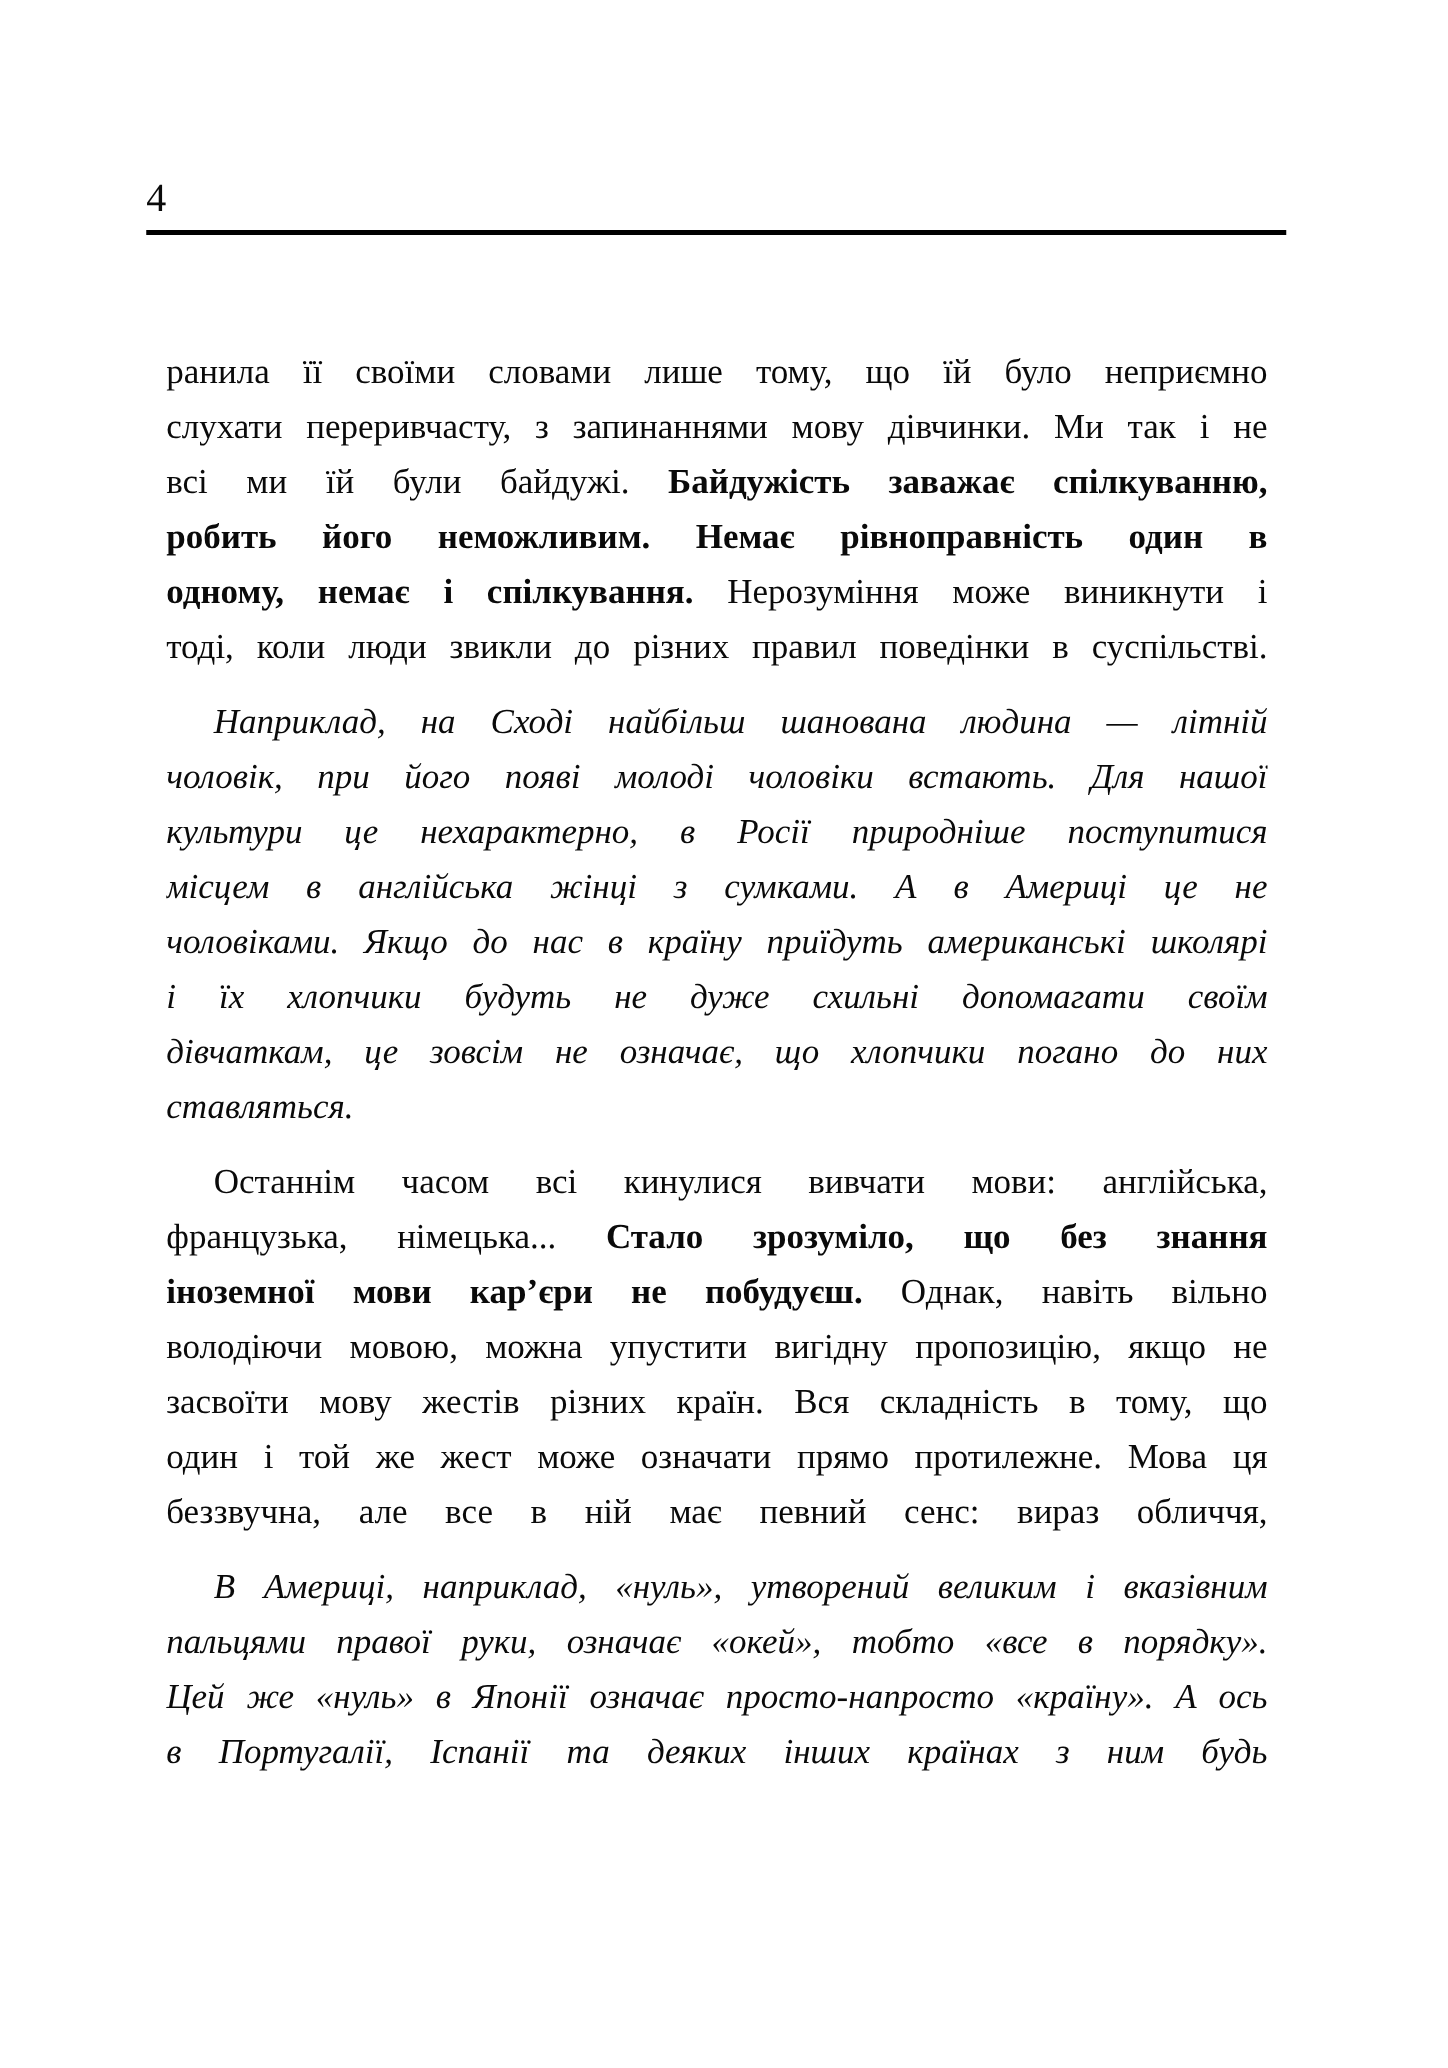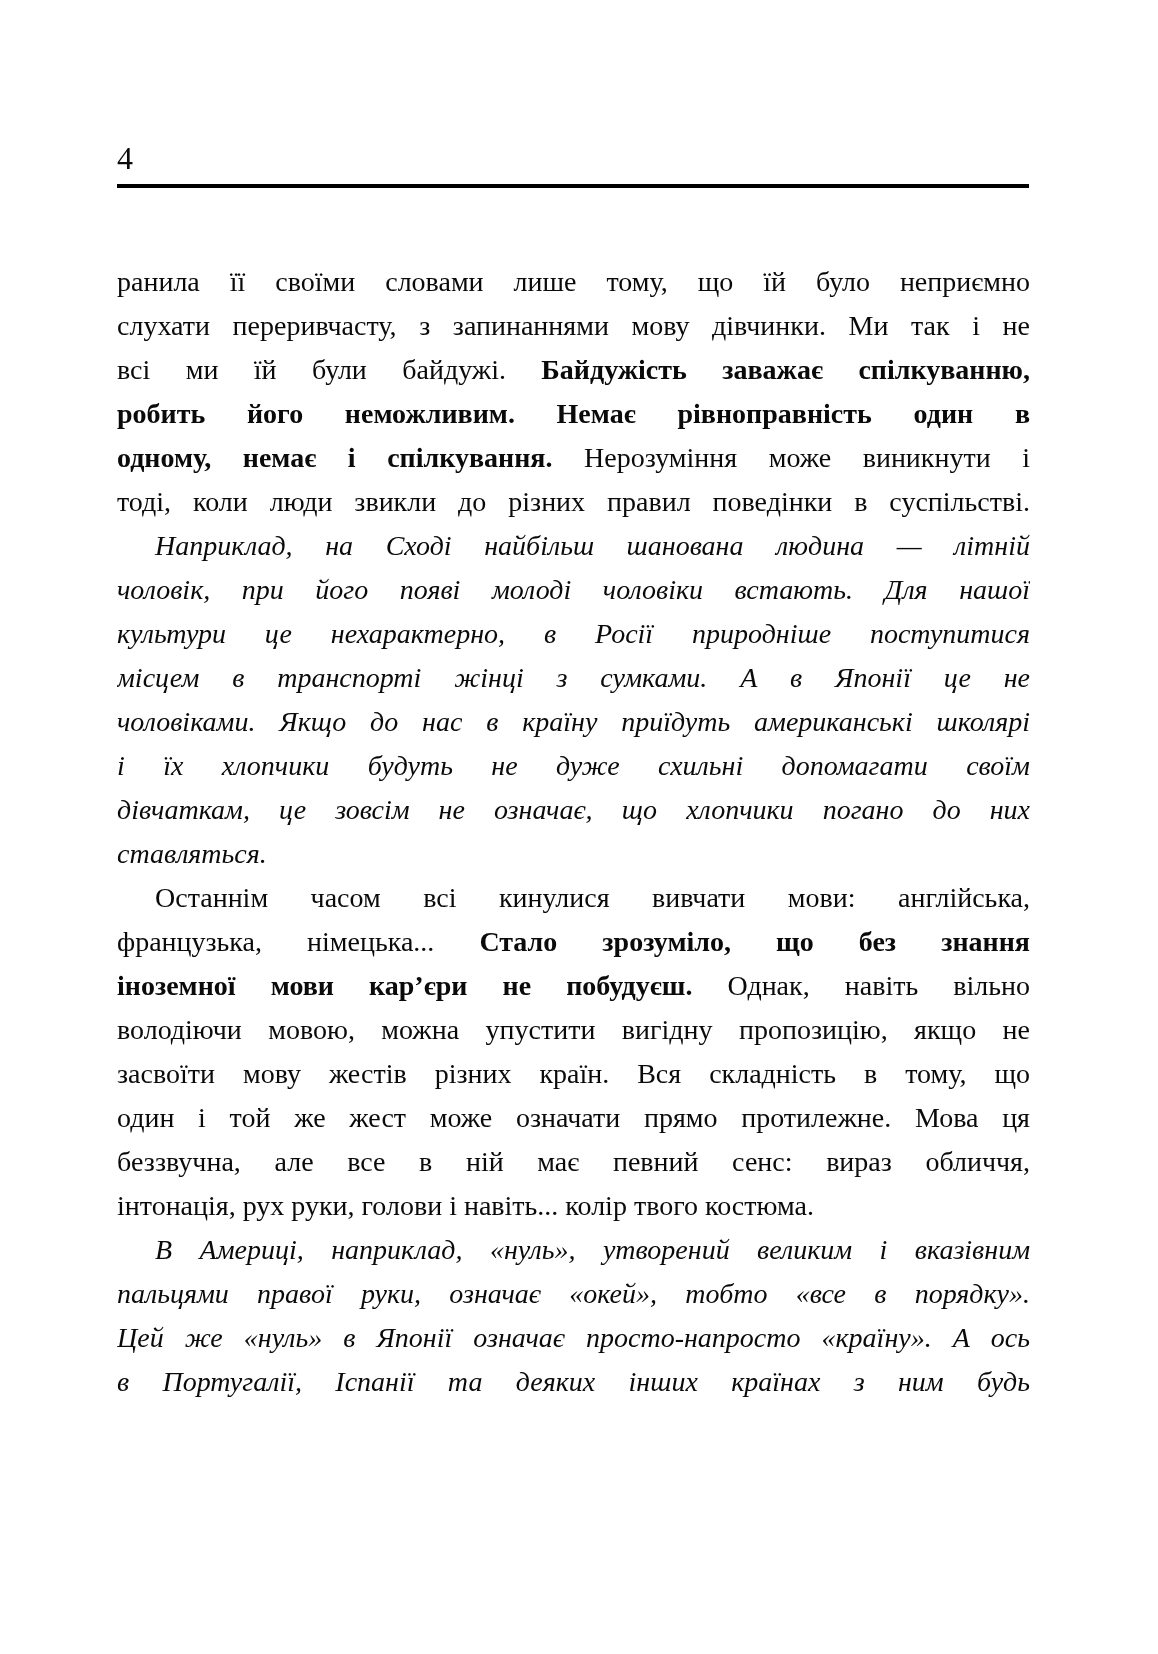--- a/index.html
+++ b/index.html
@@ -32,21 +32,21 @@
     height: 4px;
     background: #000000;
   }
   .body {
     position: absolute;
     left: 117px;
     top: 260px;
     width: 913px;
   }
   .para {
-    margin: 0;
+    margin: 16px;
     padding: 0;
   }
   .para.italic {
     font-style: italic;
   }
   .line {
     height: 44px;
     line-height: 44px;
     font-size: 28px;
     white-space: normal;
@@ -79,35 +79,34 @@
         <div class="line just"><span class="reg">слухати переривчасту, з запинаннями мову дівчинки. Ми так і не</span></div>
         <div class="line just"><span class="reg">всі ми їй були байдужі. </span><span class="bold">Байдужість заважає спілкуванню,</span></div>
         <div class="line just"><span class="bold">робить його неможливим. Немає рівноправність один в</span></div>
         <div class="line just"><span class="bold">одному, немає і спілкування.</span><span class="reg"> Нерозуміння може виникнути і</span></div>
         <div class="line just"><span class="reg">тоді, коли люди звикли до різних правил поведінки в суспільстві.</span></div>
       </div>
       <div class="para italic">
         <div class="line just indent"><span class="reg">Наприклад, на Сході найбільш шанована людина — літній</span></div>
         <div class="line just"><span class="reg">чоловік, при його появі молоді чоловіки встають. Для нашої</span></div>
         <div class="line just"><span class="reg">культури це нехарактерно, в Росії природніше поступитися</span></div>
-        <div class="line just"><span class="reg">місцем в транспорті жінці з сумками. А в Японії це не</span></div>
+        <div class="line just"><span class="reg">місцем в англійська жінці з сумками. А в Америці це не</span></div>
         <div class="line just"><span class="reg">чоловіками. Якщо до нас в країну приїдуть американські школярі</span></div>
         <div class="line just"><span class="reg">і їх хлопчики будуть не дуже схильні допомагати своїм</span></div>
         <div class="line just"><span class="reg">дівчаткам, це зовсім не означає, що хлопчики погано до них</span></div>
         <div class="line"><span class="reg">ставляться.</span></div>
       </div>
       <div class="para">
         <div class="line just indent"><span class="reg">Останнім часом всі кинулися вивчати мови: англійська,</span></div>
         <div class="line just"><span class="reg">французька, німецька... </span><span class="bold">Стало зрозуміло, що без знання</span></div>
         <div class="line just"><span class="bold">іноземної мови кар’єри не побудуєш.</span><span class="reg"> Однак, навіть вільно</span></div>
         <div class="line just"><span class="reg">володіючи мовою, можна упустити вигідну пропозицію, якщо не</span></div>
         <div class="line just"><span class="reg">засвоїти мову жестів різних країн. Вся складність в тому, що</span></div>
         <div class="line just"><span class="reg">один і той же жест може означати прямо протилежне. Мова ця</span></div>
         <div class="line just"><span class="reg">беззвучна, але все в ній має певний сенс: вираз обличчя,</span></div>
-        <div class="line"><span class="reg">інтонація, рух руки, голови і навіть... колір твого костюма.</span></div>
       </div>
       <div class="para italic">
         <div class="line just indent"><span class="reg">В Америці, наприклад, «нуль», утворений великим і вказівним</span></div>
         <div class="line just"><span class="reg">пальцями правої руки, означає «окей», тобто «все в порядку».</span></div>
         <div class="line just"><span class="reg">Цей же «нуль» в Японії означає просто-напросто «країну». А ось</span></div>
         <div class="line just"><span class="reg">в Португалії, Іспанії та деяких інших країнах з ним будь</span></div>
       </div>
     </main>
 </div>
 

